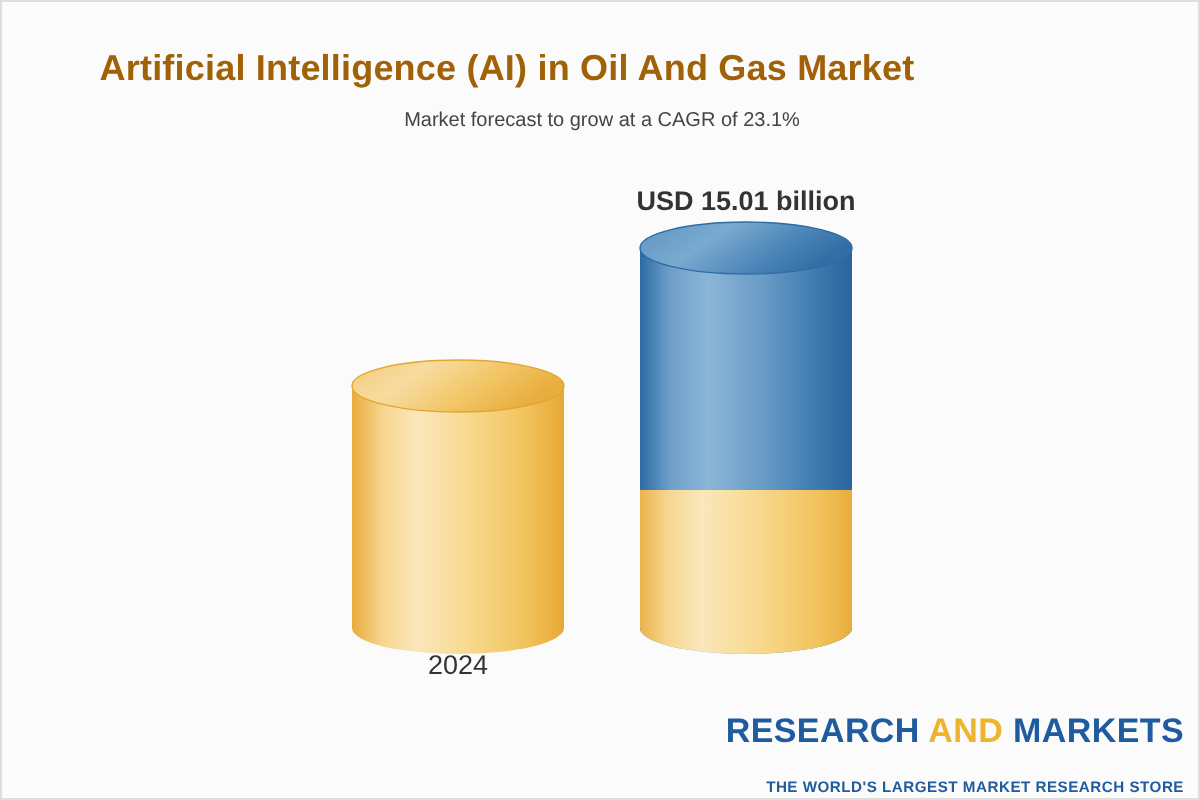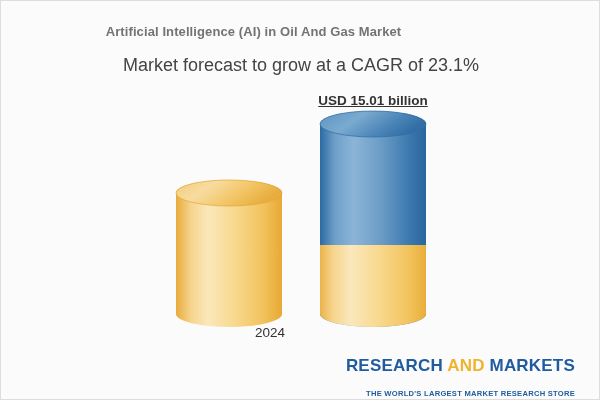--- a/index.html
+++ b/index.html
@@ -19,32 +19,32 @@
     border: 1px solid #dddddd;
     overflow: hidden;
   }
   
   .chart-title {
     position: absolute;
     top: 23px;
     left: 0;
     width: 505px;
     text-align: center;
-    font-size: 13px;
-    font-weight: bold;
-    color: #737373;
+    font-size: 18px;
+    font-weight: bold;
+    color: #a16207;
     letter-spacing: 0.1px;
   }
   .chart-subtitle {
     position: absolute;
     top: 54px;
     left: 0;
     width: 600px;
     text-align: center;
-    font-size: 18px;
+    font-size: 10px;
     font-weight: normal;
     color: #444444;
   }
   
   .plot-area {
     position: absolute;
     left: 0;
     top: 80px;
     width: 600px;
     height: 260px;
@@ -58,41 +58,41 @@
     width: 100%;
     text-align: center;
     font-size: 13.5px;
     font-weight: bold;
     color: #333333;
     white-space: nowrap;
   }
   .cat-label {
     position: absolute;
     width: 100%;
-    text-align: right;
+    text-align: center;
     font-size: 13.5px;
     font-weight: normal;
     color: #333333;
   }
   .cyl {
     position: absolute;
     left: 0;
   }
   
   .footer-url {
     position: absolute;
     left: 22px;
     top: 370px;
     font-size: 10.5px;
     color: #9a9a9a;
     letter-spacing: 0.1px;
   }
   .logo {
     position: absolute;
-    right: 24px;
+    right: 7px;
     top: 356px;
     text-align: right;
     line-height: 1;
   }
   .logo-main {
     font-size: 17px;
     font-weight: bold;
     letter-spacing: 0.2px;
     color: #1f5b9e;
     white-space: nowrap;
@@ -145,21 +145,21 @@
         <ellipse cx="62" cy="212" rx="54" ry="11" fill="url(#shadow24)"></ellipse>
 
         <path d="M 3,213 L 3,92 A 53,13 0 0 1 109,92 L 109,213 A 53,13 0 0 1 3,213 Z" fill="url(#yellowBody)"></path>
 
         <ellipse cx="56" cy="92" rx="53" ry="13" fill="url(#yellowTop)" stroke="#e2a634" stroke-width="0.7"></ellipse>
       </svg>
       <div class="cat-label" style="top:244px;">2024</div>
     </div>
 
     <div class="bar-group" style="left:316px; width:112px; height:260px;">
-      <div class="value-label" style="top:12px;text-decoration:underline;">USD 15.01 billion</div>
+      <div class="value-label" style="top:12px;">USD 15.01 billion</div>
       <svg class="cyl" width="112" height="240" style="top:20px;" viewBox="0 0 112 240">
         <defs>
           <linearGradient id="blueBody" x1="0" y1="0" x2="1" y2="0">
             <stop offset="0%" stop-color="#2c6aa3"></stop>
             <stop offset="14%" stop-color="#6e9fc9"></stop>
             <stop offset="32%" stop-color="#8bb5d7"></stop>
             <stop offset="58%" stop-color="#6a9cc6"></stop>
             <stop offset="82%" stop-color="#3f7cb0"></stop>
             <stop offset="100%" stop-color="#2a659f"></stop>
           </linearGradient>

